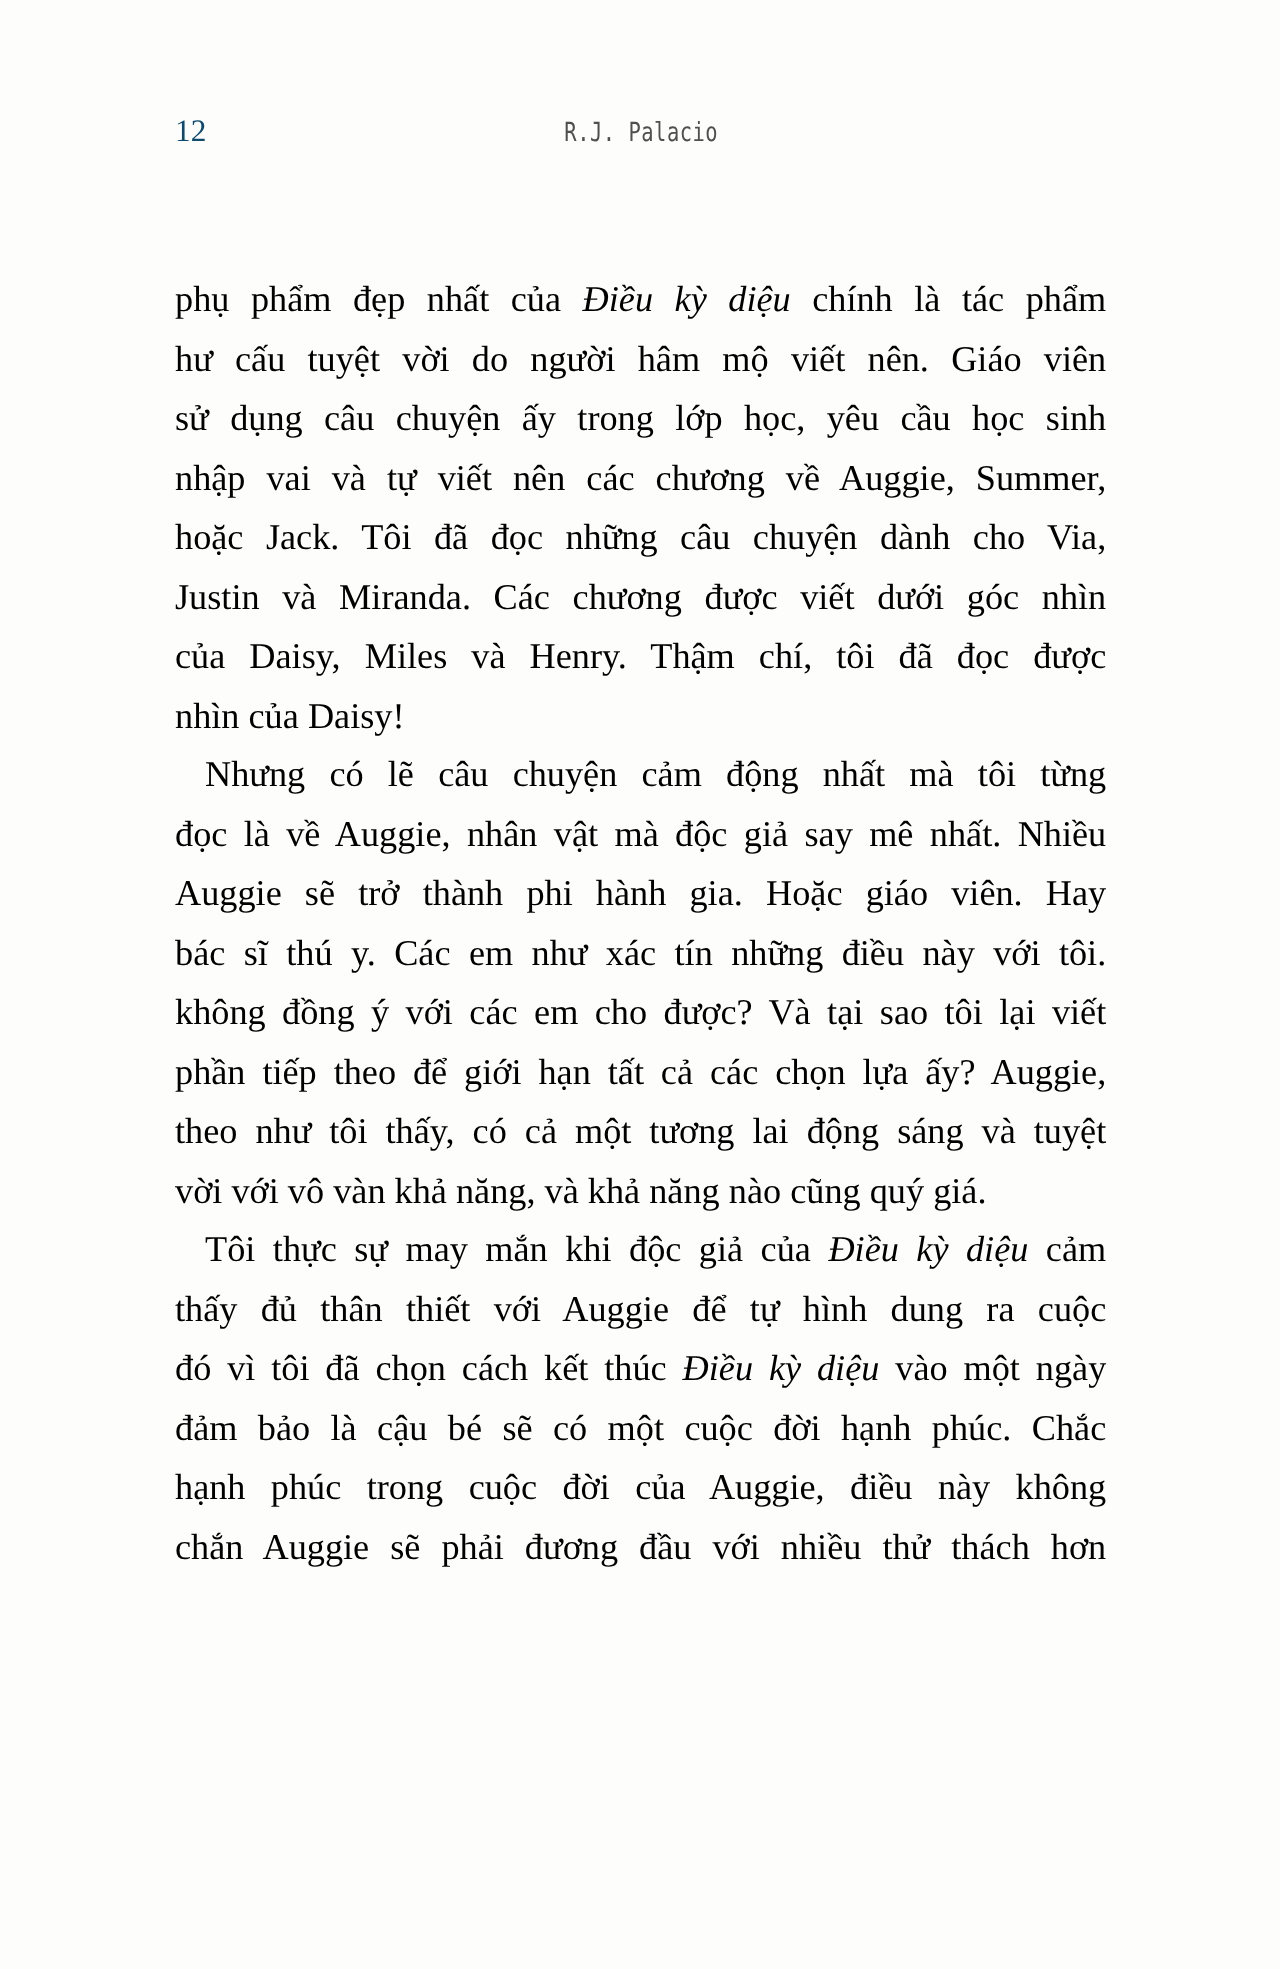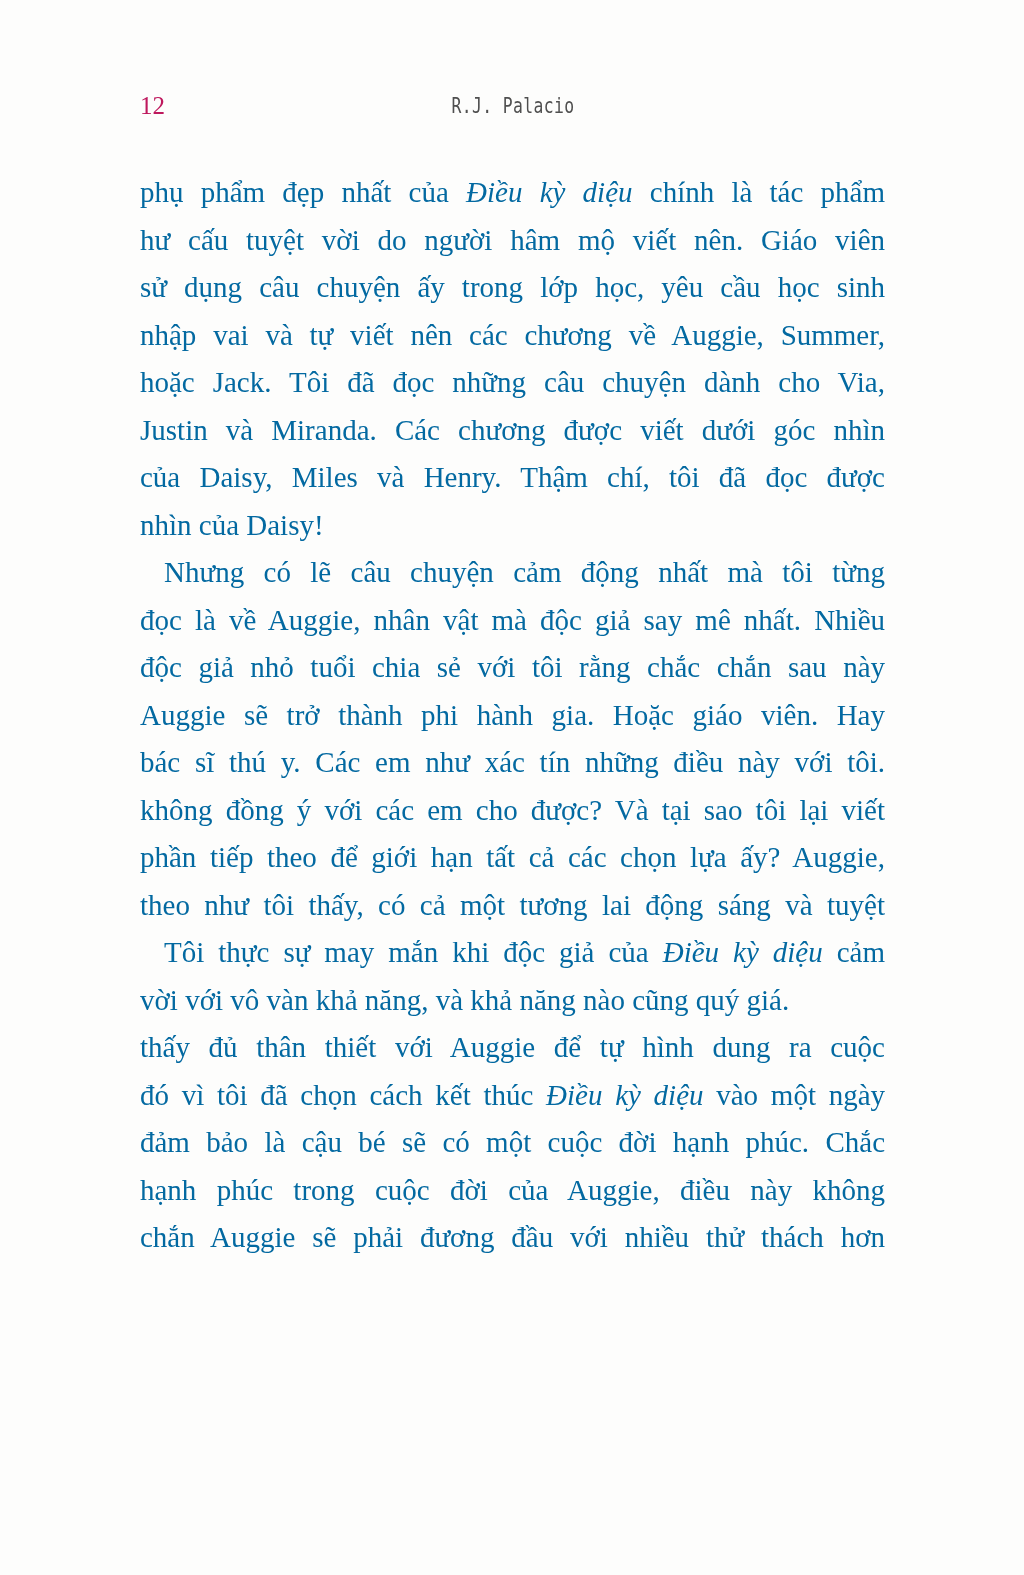--- a/index.html
+++ b/index.html
@@ -72,41 +72,40 @@
   }
   .italic {
     font-style: italic;
   }
 </style>
 </head>
 <body>
 
 <div class="page" style="background: rgb(253, 253, 252);">
   <div class="header">
-    <span class="pagenum" style="color: #be185d;">12</span>
+    <span class="pagenum" style="color: #0c4a6e;">12</span>
     <span class="running" style="color: rgb(79, 79, 79);">R.J. Palacio</span>
   </div>
-  <div class="body-text" style="color: #0369a1;">
+  <div class="body-text" style="color: #000000; margin-top: 48px;">
       <div class="line"><span class="">phụ phẩm đẹp nhất của </span><span class="italic">Điều kỳ diệu</span><span class=""> chính là tác phẩm</span></div>
       <div class="line"><span class="">hư cấu tuyệt vời do người hâm mộ viết nên. Giáo viên</span></div>
       <div class="line"><span class="">sử dụng câu chuyện ấy trong lớp học, yêu cầu học sinh</span></div>
       <div class="line"><span class="">nhập vai và tự viết nên các chương về Auggie, Summer,</span></div>
       <div class="line"><span class="">hoặc Jack. Tôi đã đọc những câu chuyện dành cho Via,</span></div>
       <div class="line"><span class="">Justin và Miranda. Các chương được viết dưới góc nhìn</span></div>
       <div class="line"><span class="">của Daisy, Miles và Henry. Thậm chí, tôi đã đọc được</span></div>
       <div class="line end"><span class="">nhìn của Daisy!</span></div>
       <div class="line indent"><span class="">Nhưng có lẽ câu chuyện cảm động nhất mà tôi từng</span></div>
       <div class="line"><span class="">đọc là về Auggie, nhân vật mà độc giả say mê nhất. Nhiều</span></div>
-      <div class="line"><span class="">độc giả nhỏ tuổi chia sẻ với tôi rằng chắc chắn sau này</span></div>
       <div class="line"><span class="">Auggie sẽ trở thành phi hành gia. Hoặc giáo viên. Hay</span></div>
       <div class="line"><span class="">bác sĩ thú y. Các em như xác tín những điều này với tôi.</span></div>
       <div class="line"><span class="">không đồng ý với các em cho được? Và tại sao tôi lại viết</span></div>
       <div class="line"><span class="">phần tiếp theo để giới hạn tất cả các chọn lựa ấy? Auggie,</span></div>
       <div class="line"><span class="">theo như tôi thấy, có cả một tương lai động sáng và tuyệt</span></div>
+      <div class="line end"><span class="">vời với vô vàn khả năng, và khả năng nào cũng quý giá.</span></div>
       <div class="line indent"><span class="">Tôi thực sự may mắn khi độc giả của </span><span class="italic">Điều kỳ diệu</span><span class=""> cảm</span></div>
-      <div class="line end"><span class="">vời với vô vàn khả năng, và khả năng nào cũng quý giá.</span></div>
       <div class="line"><span class="">thấy đủ thân thiết với Auggie để tự hình dung ra cuộc</span></div>
       <div class="line"><span class="">đó vì tôi đã chọn cách kết thúc </span><span class="italic">Điều kỳ diệu</span><span class=""> vào một ngày</span></div>
       <div class="line"><span class="">đảm bảo là cậu bé sẽ có một cuộc đời hạnh phúc. Chắc</span></div>
       <div class="line"><span class="">hạnh phúc trong cuộc đời của Auggie, điều này không</span></div>
       <div class="line"><span class="">chắn Auggie sẽ phải đương đầu với nhiều thử thách hơn</span></div>
     </div>
 </div>
 
 </body></html>

